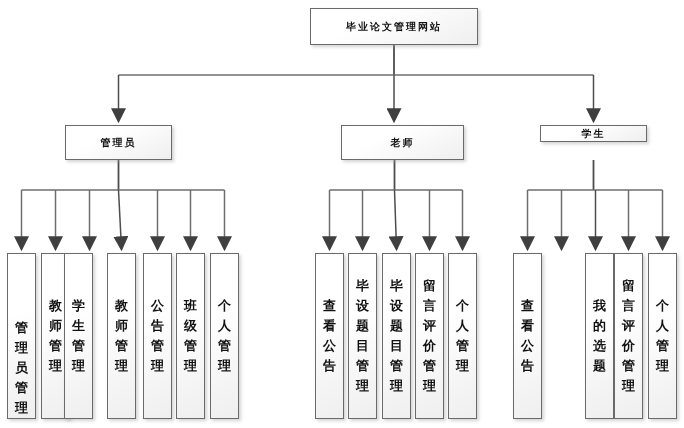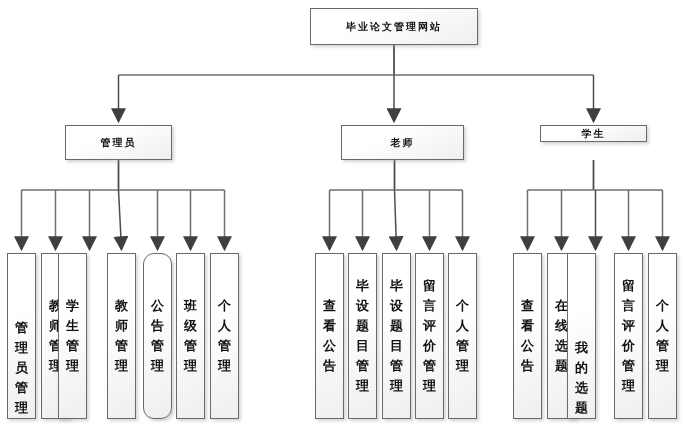--- a/index.html
+++ b/index.html
@@ -45,28 +45,28 @@
   }
   
   .n-root    { left: 310px; top: 8px;   width: 168px; height: 37px; }
   
   .n-admin   { left: 65px;  top: 125px; width: 107px; height: 35px; }
   .n-teacher { left: 341px; top: 125px; width: 123px; height: 35px; }
   .n-student { left: 540px; top: 125px; width: 107px; height: 17px; }
   
   .leaf { top: 253px; width: 29px; height: 166px; }
   
-  .a0 { left: 7px; align-items: flex-end; }   .a1 { left: 41px; }  .a2 { left: 58px; }
-  .a3 { left: 107px; } .a4 { left: 143px; border-radius: 11px; } .a5 { left: 176px; align-items: center; }
+  .a0 { left: 7px; align-items: flex-end; }   .a1 { left: 41px; }  .a2 { left: 64px; }
+  .a3 { left: 107px; } .a4 { left: 143px; } .a5 { left: 176px; align-items: center; }
   .a6 { left: 210px; }
   
   .t0 { left: 315px; } .t1 { left: 348px; } .t2 { left: 382px; }
   .t3 { left: 415px; } .t4 { left: 448px; }
   
-  .s0 { left: 513px; } .s1 { left: 547px; } .s2 { left: 567px; align-items: flex-end; }
+  .s0 { left: 513px; } .s1 { left: 547px; } .s2 { left: 585px; }
   .s3 { left: 614px; } .s4 { left: 648px; }
 </style>
 </head>
 <body>
 
 <div class="canvas">
 
   <svg class="wires" viewBox="0 0 684 428" xmlns="http://www.w3.org/2000/svg">
     <defs>
       <marker id="arw" viewBox="0 0 10 10" refX="8.5" refY="5" markerWidth="10" markerHeight="10" orient="auto-start-reverse">
@@ -156,23 +156,20 @@
   <div class="node leaf t3">
     <span class="v-label">留言评价管理</span>
   </div>
   <div class="node leaf t4">
     <span class="v-label">个人管理</span>
   </div>
 
   <div class="node leaf s0">
     <span class="v-label">查看公告</span>
   </div>
-  <div class="node leaf s1">
-    <span class="v-label">在线选题</span>
-  </div>
   <div class="node leaf s2">
     <span class="v-label">我的选题</span>
   </div>
   <div class="node leaf s3">
     <span class="v-label">留言评价管理</span>
   </div>
   <div class="node leaf s4">
     <span class="v-label">个人管理</span>
   </div>
 

